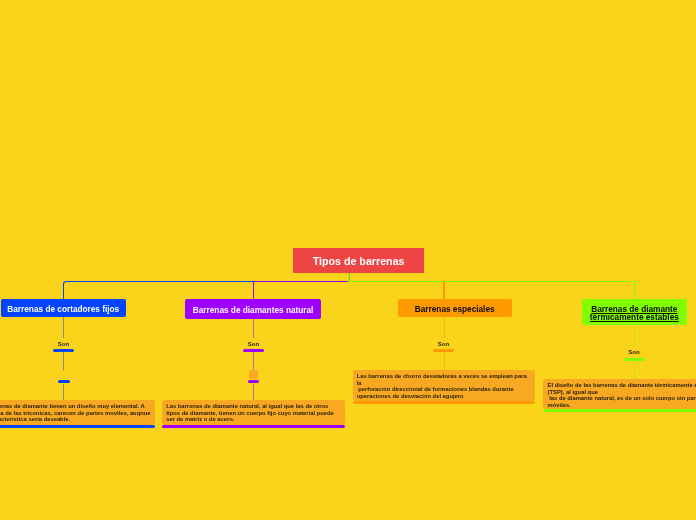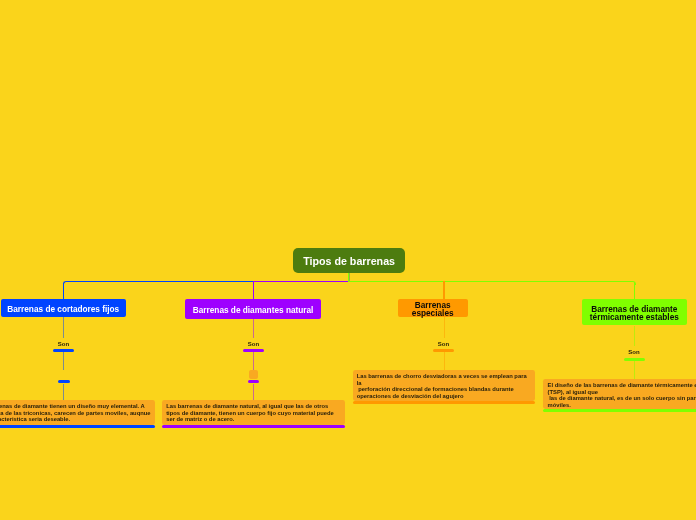--- a/index.html
+++ b/index.html
@@ -1,18 +1,18 @@
 <!DOCTYPE html>
 <html><head>
 <meta charset="utf-8">
 <style>
   html,body{margin:0;padding:0;}
   body{width:696px;height:520px;background:#fad41b;font-family:"Liberation Sans",sans-serif;overflow:hidden;-webkit-font-smoothing:antialiased;}
   #canvas{position:relative;width:696px;height:520px;filter:saturate(1);}
-  .root-node{position:absolute;filter:saturate(1);left:293.1px;top:247.9px;width:112px;height:25px;background:#4d7c0f;border-radius:5px;
+  .root-node{position:absolute;filter:saturate(1);left:293.1px;top:247.9px;width:131px;height:25px;background:#ef4444;border-radius:0;
              display:flex;align-items:center;justify-content:center;color:#fff;font-weight:bold;font-size:10.7px;padding-top:1.6px;box-sizing:border-box;}
   .branch-node{position:absolute;filter:saturate(1);border-radius:2px;display:flex;align-items:center;justify-content:center;
                font-weight:bold;font-size:8.25px;text-align:center;line-height:8.2px;padding-top:3.6px;box-sizing:border-box;white-space:pre-wrap;}
   .son-lbl{position:absolute;filter:saturate(1);font-size:6px;font-weight:bold;color:#2b2308;text-align:center;}
   .bar{position:absolute;border-radius:2px;height:3.2px;}
   .note{position:absolute;overflow:visible;background:#f9a921;border-radius:2.4px;font-size:5.82px;line-height:6.55px;
         color:#241d0a;font-weight:bold;padding:3.6px 4px 0 4.2px;box-sizing:border-box;white-space:pre-wrap;}
   .note span{display:block;filter:saturate(1);}
   .note-underline{position:absolute;height:3.4px;border-radius:1.8px;}
   .hline{position:absolute;height:1.4px;}
@@ -57,30 +57,30 @@
   <div class="thin" style="left:253.3px;top:317px;height:21px;background:#9e00ff;"></div>
   <div class="son-lbl" style="left:233px;top:341px;width:41px;">Son</div>
   <div class="bar" style="left:242.8px;top:348.9px;width:21.4px;background:#9e00ff;"></div>
   <div class="thin" style="left:253.3px;top:352.3px;height:17.6px;background:#9e00ff;"></div>
   <div class="smallbox" style="left:249.2px;top:370px;width:8.9px;height:8.5px;"></div>
   <div class="bar" style="left:247.8px;top:379.8px;width:11.7px;background:#9e00ff;"></div>
   <div class="thin" style="left:253.3px;top:383.5px;height:16.3px;background:#9e00ff;"></div>
   <div class="note" style="left:162px;top:399.7px;width:183.1px;height:25px;"><span>Las barrenas de diamante natural, al igual que las de otros tipos de diamante, tienen un cuerpo fijo cuyo material puede ser de matriz o de acero.</span></div>
   <div class="note-underline" style="left:162px;top:424.7px;width:183.1px;background:#9e00ff;"></div>
 
-  <div class="branch-node" style="left:397.7px;top:299px;width:70px;height:18px;background:#ff9900;color:#0a0a0a;"><span>Barrenas especiales</span></div>
+  <div class="branch-node" style="left:397.7px;top:299px;width:114px;height:18px;background:#ff9900;color:#0a0a0a;"><span>Barrenas especiales</span></div>
   <div class="thin" style="left:443.5px;top:317px;height:21px;background:#ff9900;"></div>
   <div class="son-lbl" style="left:423px;top:341px;width:41px;">Son</div>
   <div class="bar" style="left:432.8px;top:348.9px;width:21.4px;background:#ff9900;"></div>
   <div class="thin" style="left:443.5px;top:352.3px;height:17.5px;background:#ff9900;"></div>
   <div class="note" style="left:352.5px;top:369.8px;width:182.5px;height:31.3px;"><span>Las barrenas de chorro desviadoras a veces se emplean para la
  perforación direccional de formaciones blandas durante operaciones de desviación del agujero</span></div>
   <div class="note-underline" style="left:352.5px;top:401.1px;width:182.5px;background:#ff9900;"></div>
 
-  <div class="branch-node" style="left:581.7px;top:299px;width:105.3px;height:26.4px;background:#80ff00;color:#0a0a0a;"><span>Barrenas de diamante
+  <div class="branch-node" style="left:581.7px;top:299px;width:105.3px;height:26.4px;background:#80ff00;color:#0a0a0a;text-decoration:underline;"><span>Barrenas de diamante
 térmicamente estables</span></div>
   <div class="thin" style="left:633.9px;top:326.4px;height:19.8px;background:#80ff00;"></div>
   <div class="son-lbl" style="left:613.5px;top:349.2px;width:41px;">Son</div>
   <div class="bar" style="left:623.9px;top:357.6px;width:21px;background:#80ff00;"></div>
   <div class="thin" style="left:633.9px;top:361px;height:17.6px;background:#80ff00;"></div>
   <div class="note" style="left:543.4px;top:378.6px;width:182.5px;height:30.4px;"><span>El diseño de las barrenas de diamante térmicamente estables (TSP), al igual que
  las de diamante natural, es de un solo cuerpo sin partes móviles.</span></div>
   <div class="note-underline" style="left:543.4px;top:409px;width:182.5px;background:#80ff00;"></div>
 
 </div>

